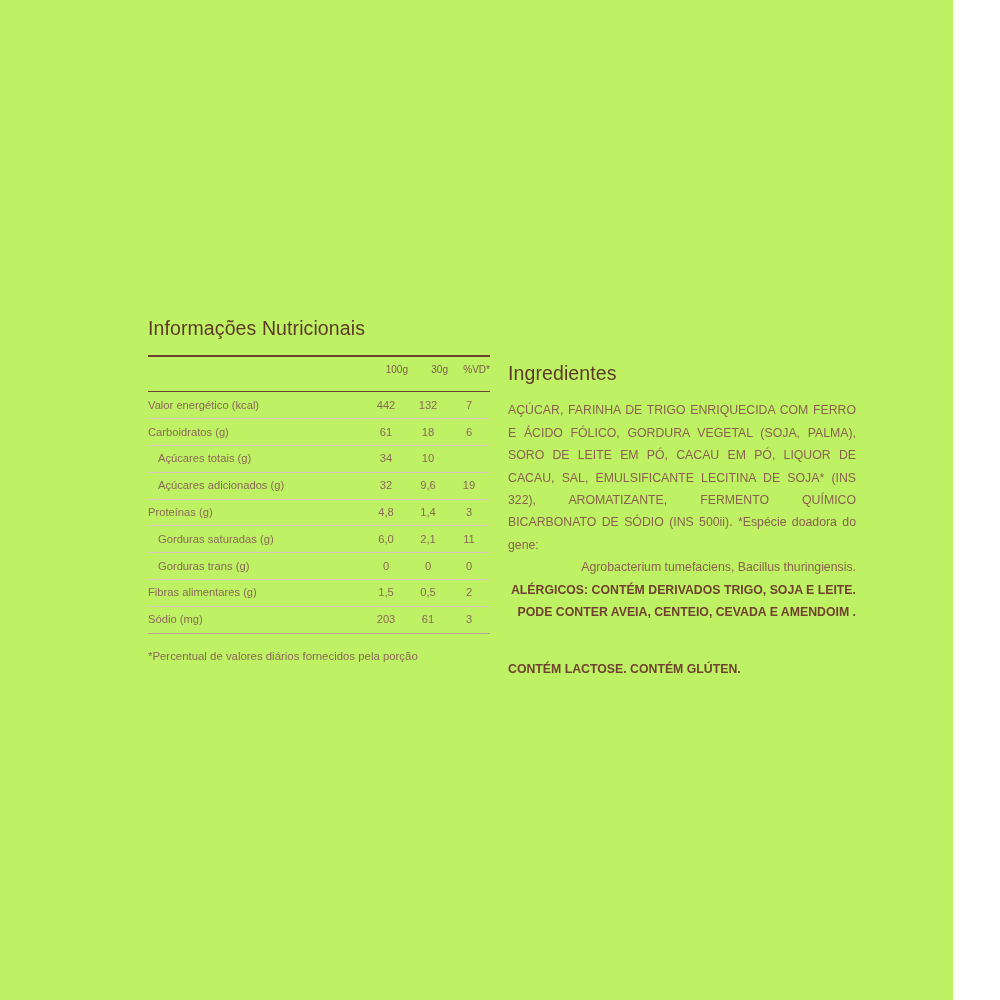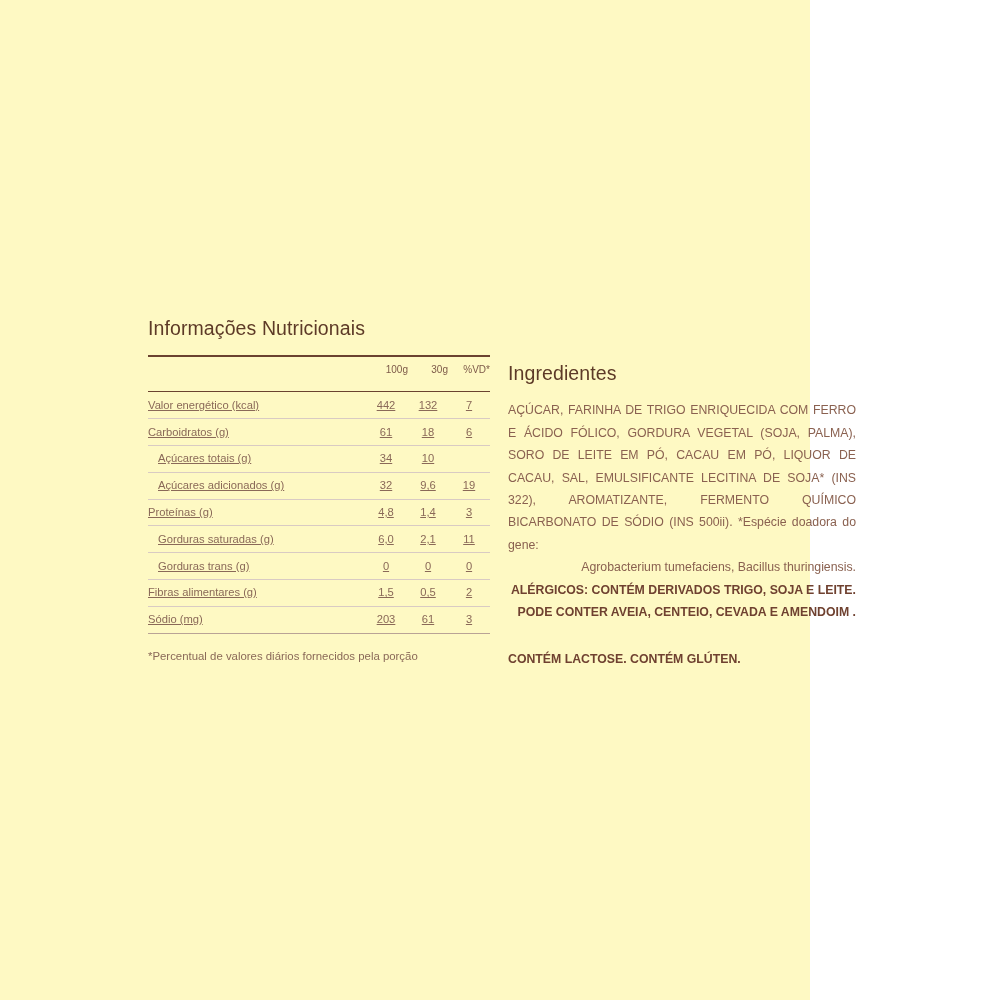--- a/index.html
+++ b/index.html
@@ -13,23 +13,23 @@
     position: relative;
     font-family: "Liberation Sans", sans-serif;
     -webkit-font-smoothing: antialiased;
   }
 
   
   #page {
     position: absolute;
     left: 0;
     top: 0;
-    width: 810px;
+    width: 953px;
     height: 1000px;
-    background: #fef9c3;
+    background: #bef264;
   }
 
   
   #nutrition-panel {
     position: absolute;
     left: 148px;
     top: 318px;
     width: 342px;
   }
 
@@ -71,21 +71,20 @@
     color: #7d5a49;
     font-size: 10px;
     padding-bottom: 8px;
   }
   tr.head-row th.h-name { border-top: 2.2px solid #6b4330; }
 
   
   tr.data-row td {
     height: 25.8px;
     border-bottom: 1px solid #d9cbc3;
-    text-decoration: underline;
   }
   tr.data-row:last-child td {
     border-bottom: 1.2px solid #b9a396;
   }
 
   td.n-name {
     text-align: left;
     padding-left: 1px;
   }
   td.n-name.sub {
@@ -144,21 +143,21 @@
     text-align: right;
     margin: 0;
   }
 
   .ing-contains {
     font-size: 12.3px;
     line-height: 22.4px;
     color: #6f4130;
     font-weight: bold;
     text-align: left;
-    margin: 24px 0 0 0;
+    margin: 34px 0 0 0;
   }
 </style>
 </head>
 <body>
 
 <div id="page">
 
   <section id="nutrition-panel">
 
     <h2 id="nutrition-title">Informações Nutricionais</h2>

